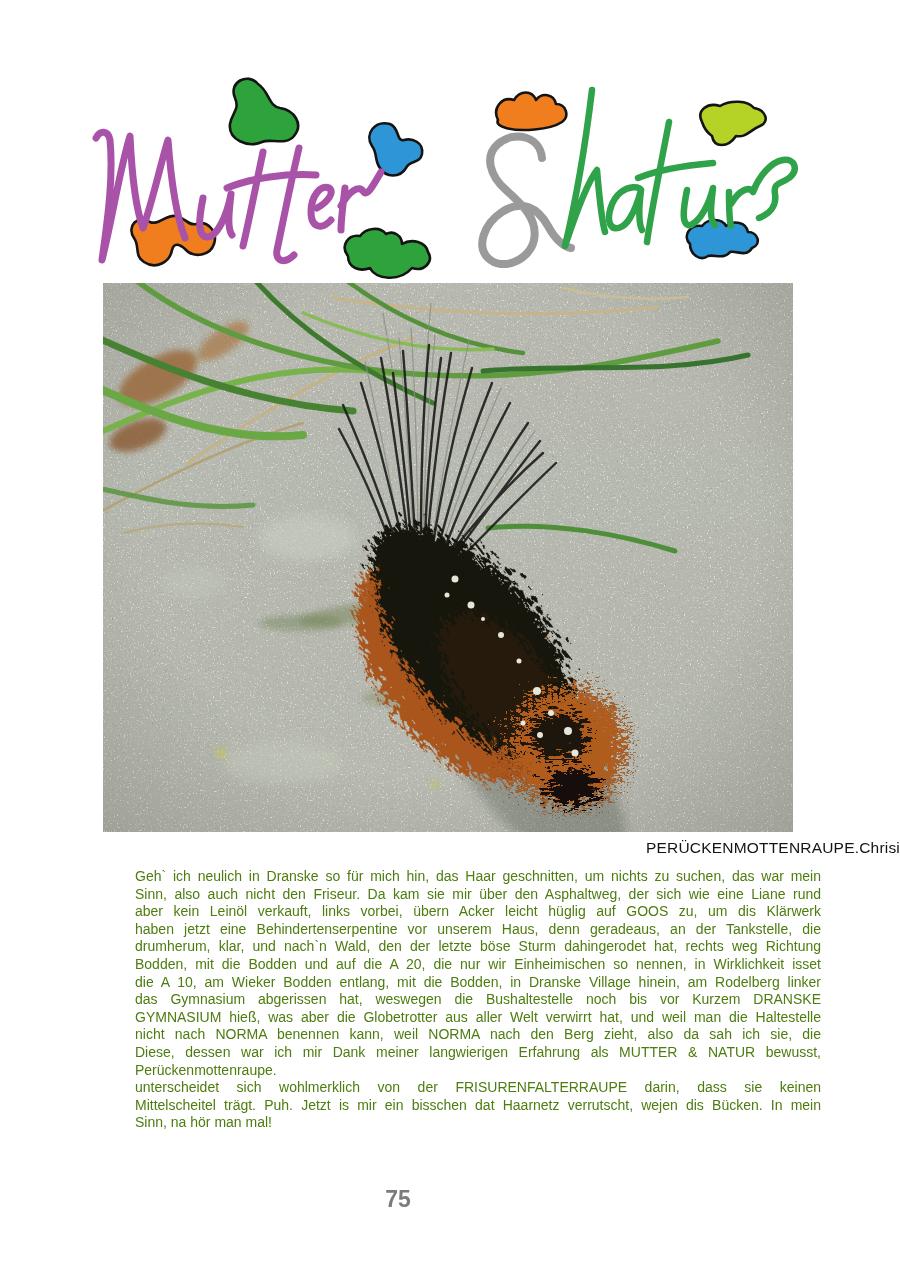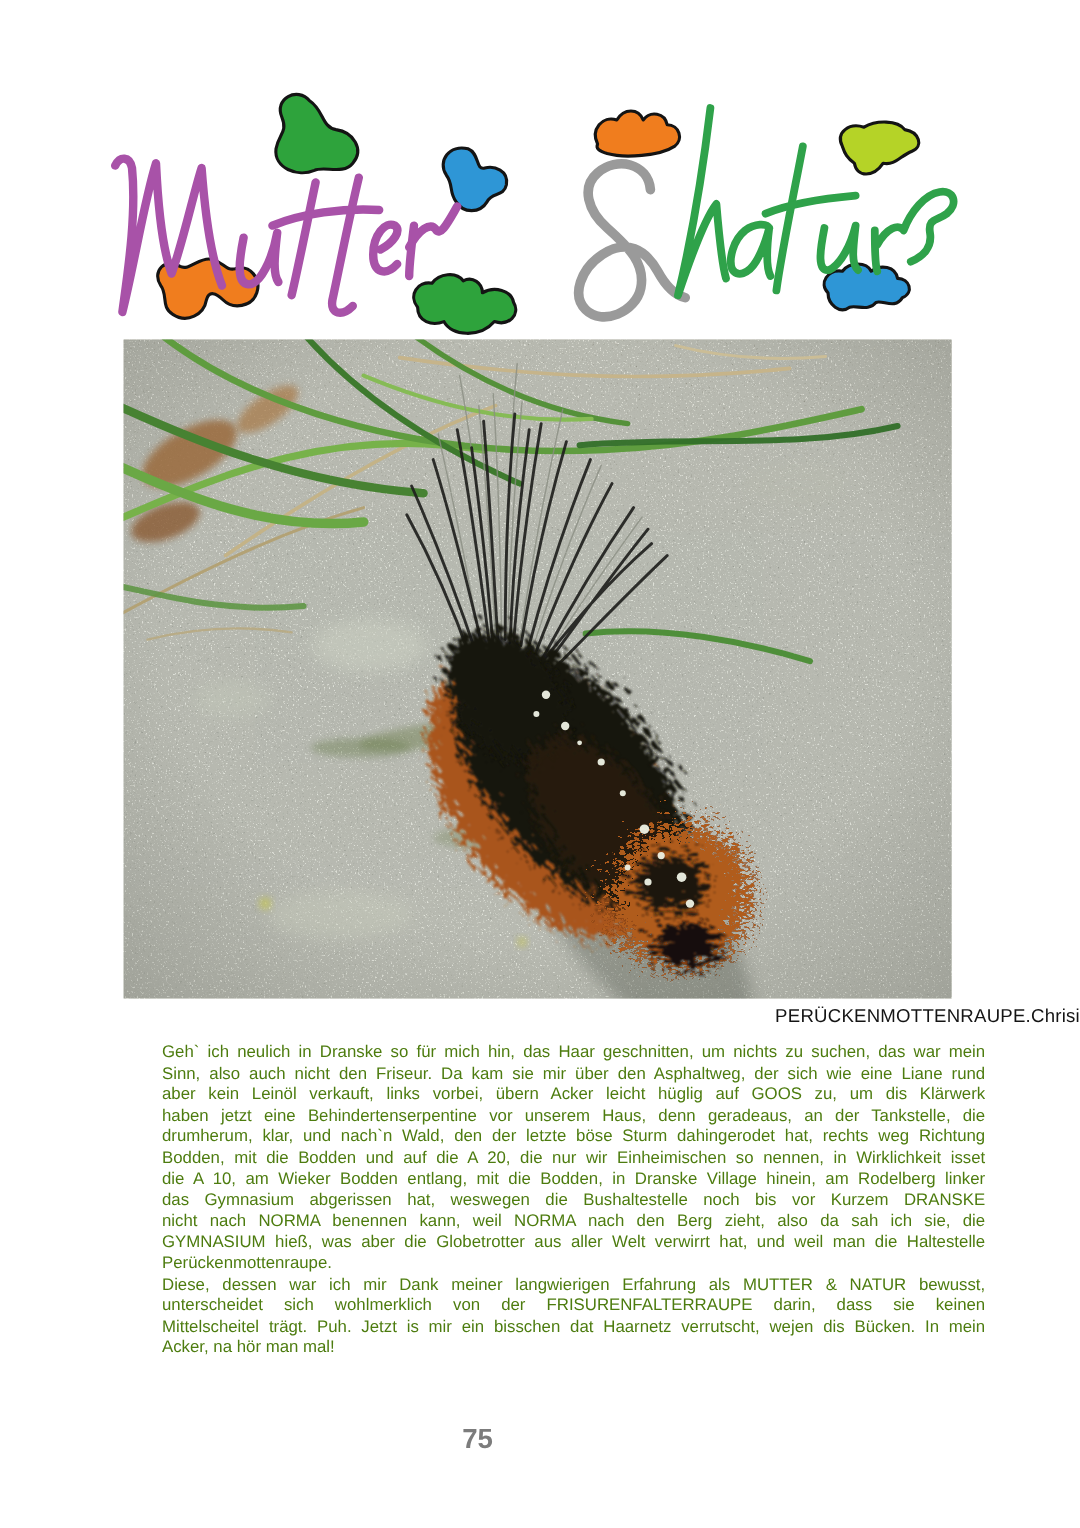--- a/index.html
+++ b/index.html
@@ -205,22 +205,22 @@
 
 <div class="article">
     <div class="text-line">Geh` ich neulich in Dranske so für mich hin, das Haar geschnitten, um nichts zu suchen, das war mein</div>
     <div class="text-line">Sinn, also auch nicht den Friseur. Da kam sie mir über den Asphaltweg, der sich wie eine Liane rund</div>
     <div class="text-line">aber kein Leinöl verkauft, links vorbei, übern Acker leicht hüglig auf GOOS zu, um dis Klärwerk</div>
     <div class="text-line">haben jetzt eine Behindertenserpentine vor unserem Haus, denn geradeaus, an der Tankstelle, die</div>
     <div class="text-line">drumherum, klar, und nach`n Wald, den der letzte böse Sturm dahingerodet hat, rechts weg Richtung</div>
     <div class="text-line">Bodden, mit die Bodden und auf die A 20, die nur wir Einheimischen so nennen, in Wirklichkeit isset</div>
     <div class="text-line">die A 10, am Wieker Bodden entlang, mit die Bodden, in Dranske Village hinein, am Rodelberg linker</div>
     <div class="text-line">das Gymnasium abgerissen hat, weswegen die Bushaltestelle noch bis vor Kurzem DRANSKE</div>
+    <div class="text-line">GYMNASIUM hieß, was aber die Globetrotter aus aller Welt verwirrt hat, und weil man die Haltestelle</div>
     <div class="text-line">nicht nach NORMA benennen kann, weil NORMA nach den Berg zieht, also da sah ich sie, die</div>
-    <div class="text-line">GYMNASIUM hieß, was aber die Globetrotter aus aller Welt verwirrt hat, und weil man die Haltestelle</div>
+    <div class="text-line">Diese, dessen war ich mir Dank meiner langwierigen Erfahrung als MUTTER &amp; NATUR bewusst,</div>
     <div class="text-line para-last">Perückenmottenraupe.</div>
-    <div class="text-line">Diese, dessen war ich mir Dank meiner langwierigen Erfahrung als MUTTER &amp; NATUR bewusst,</div>
     <div class="text-line">unterscheidet sich wohlmerklich von der FRISURENFALTERRAUPE darin, dass sie keinen</div>
     <div class="text-line">Mittelscheitel trägt. Puh. Jetzt is mir ein bisschen dat Haarnetz verrutscht, wejen dis Bücken. In mein</div>
-    <div class="text-line para-last">Acker, na hör man mal!</div>
+    <div class="text-line para-last">Sinn, na hör man mal!</div>
   </div>
 
 <div class="page-number">75</div>
 
 </body></html>

